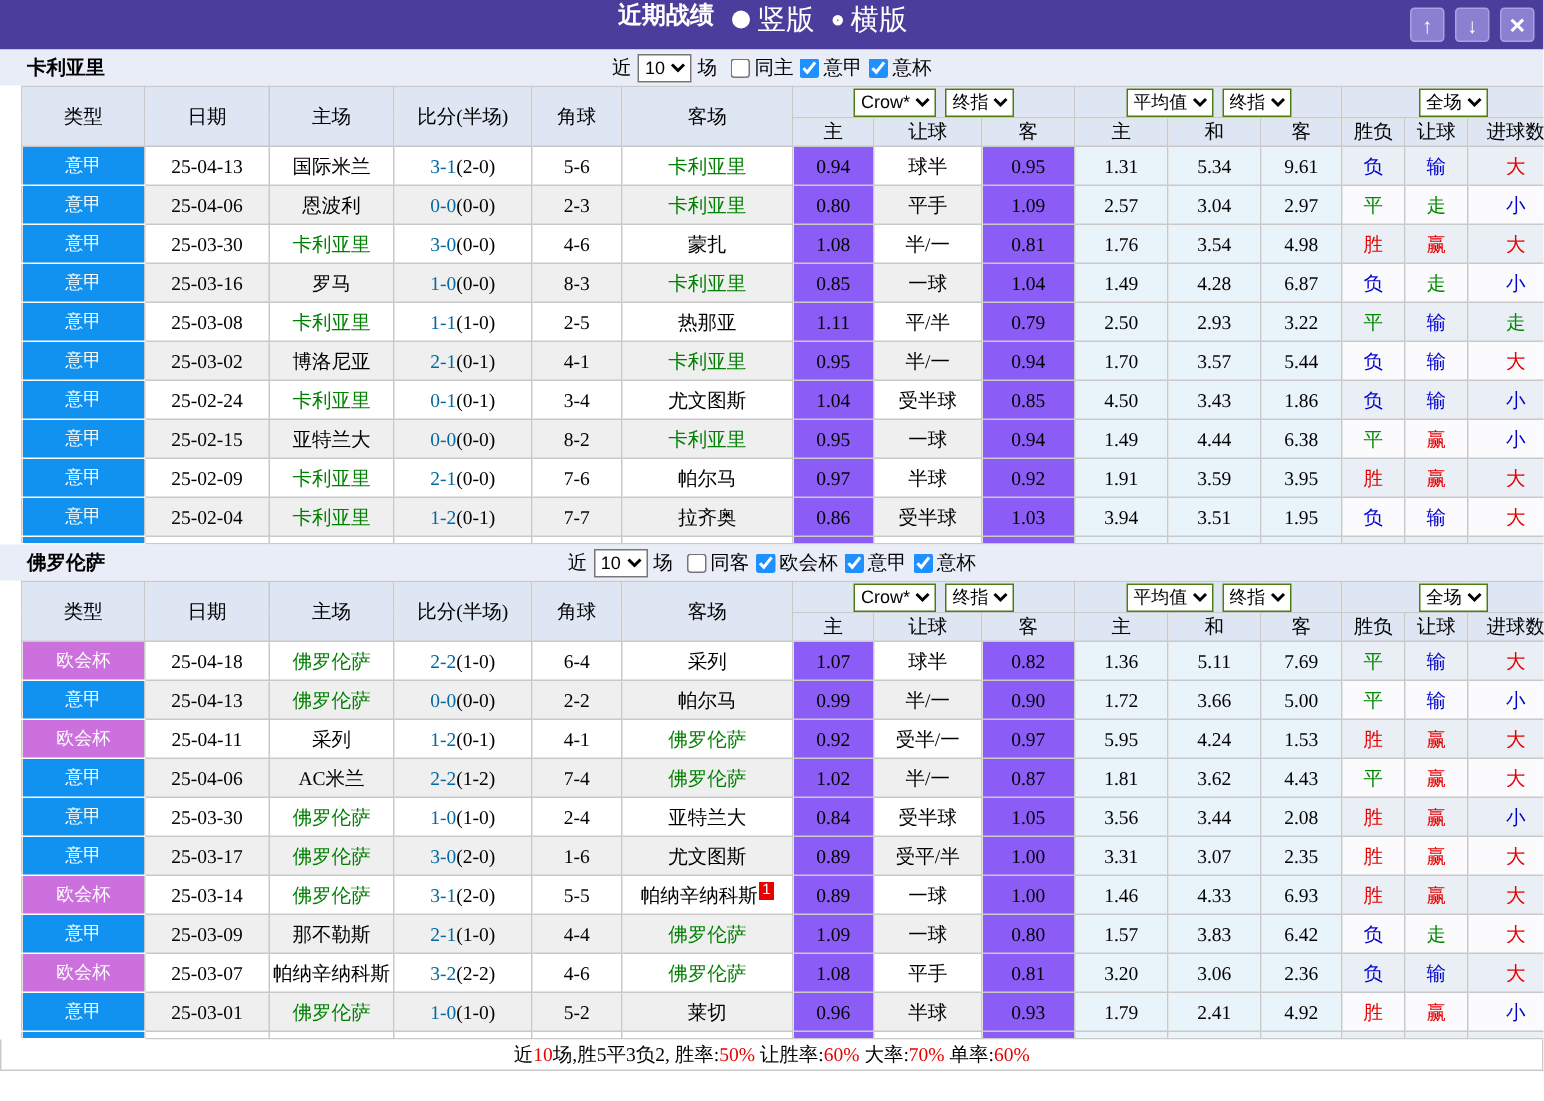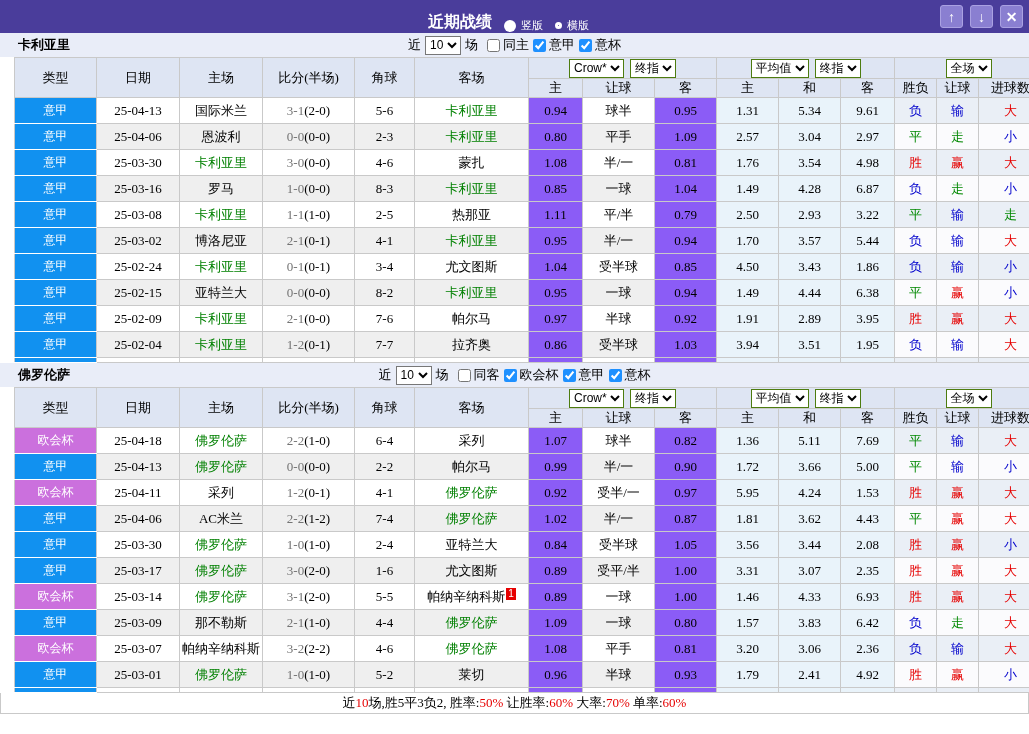--- a/index.html
+++ b/index.html
@@ -10,26 +10,26 @@
     background: #fff;
     font-family: "Liberation Sans", sans-serif;
     overflow: hidden;
   }
   
   .titlebar {
     height: 33px;
     background: #4a3d9b;
     position: relative;
     display: flex;
-    align-items: flex-end;
+    align-items: flex-start;
     justify-content: center;
     color: #fff;
   }
   .title { font-size: 16px; font-weight: bold; margin-right: 12px; }
-  .radio-label { display: inline-flex; align-items: center; gap: 5px; font-size: 11px; margin-right: 12px; cursor: pointer; }
+  .radio-label { display: inline-flex; align-items: center; gap: 5px; font-size: 19px; margin-right: 12px; cursor: pointer; }
   .radio-dot { width: 12px; height: 12px; border-radius: 50%; display: inline-block; }
   .radio-dot.sel { background: #fff; }
   .radio-dot.unsel { background: transparent; border: 3px solid #fff; width: 7px; height: 7px; }
   .tb-buttons { position: absolute; right: 6px; top: 5px; display: flex; gap: 7px; }
   .tb-btn {
     width: 23px; height: 23px;
     background: #8a7fd1; border: 1px solid #aaa1e2; border-radius: 3px;
     color: #fff; font-size: 14px; font-weight: bold;
     display: flex; align-items: center; justify-content: center;
     padding: 0; cursor: pointer; font-family: "Liberation Sans", sans-serif;
@@ -62,21 +62,21 @@
   td.c-odds { background: #8b5cf6; }
   td.c-avg  { background: #e9f3fa; }
   tbody tr:nth-child(odd)  td.c-res { background: #eaeff6; }
   tbody tr:nth-child(even) td.c-res { background: #fbfbfd; }
   
   td.lg { color: #fff; font-size: 12px; font-family: "Liberation Sans", sans-serif; border-top-color: #fff; border-bottom-color: #fff; }
   td.lg-b { background: #1191f0; }
   td.lg-p { background: #cb70dd; }
   
   .t-team { color: #008000; }
-  .t-score { color: #737373; }
+  .t-score { color: #0369a1; }
   .t-r { color: #e60000; }
   .t-g { color: #008800; }
   .t-b { color: #0000cc; }
   .sup { display: inline-block; background: #e60000; color: #fff; font-size: 10px; line-height: 12px; padding: 0 2px; margin-left: 1px; vertical-align: top; font-family: "Liberation Sans", sans-serif; }
   
   .summary {
     border: 1px solid #c9c9c9; border-top: none;
     background: #fff; text-align: center;
     font-size: 13px; font-family: "Liberation Serif", serif; color: #000;
   }
@@ -309,21 +309,21 @@
             <td class="lg lg-b">意甲</td>
             <td class="c-plain">25-02-09</td>
             <td class="c-plain t-team">卡利亚里</td>
             <td class="c-plain"><span class="t-score">2-1</span><span>(0-0)</span></td>
             <td class="c-plain">7-6</td>
             <td class="c-plain">帕尔马</td>
             <td class="c-odds">0.97</td>
             <td class="c-plain">半球</td>
             <td class="c-odds">0.92</td>
             <td class="c-avg">1.91</td>
-            <td class="c-avg">2.89</td>
+            <td class="c-avg">3.59</td>
             <td class="c-avg">3.95</td>
             <td class="c-res t-r">胜</td>
             <td class="c-res t-r">赢</td>
             <td class="c-res t-r">大</td>
           </tr>
           <tr>
             <td class="lg lg-b">意甲</td>
             <td class="c-plain">25-02-04</td>
             <td class="c-plain t-team">卡利亚里</td>
             <td class="c-plain"><span class="t-score">1-2</span><span>(0-1)</span></td>

